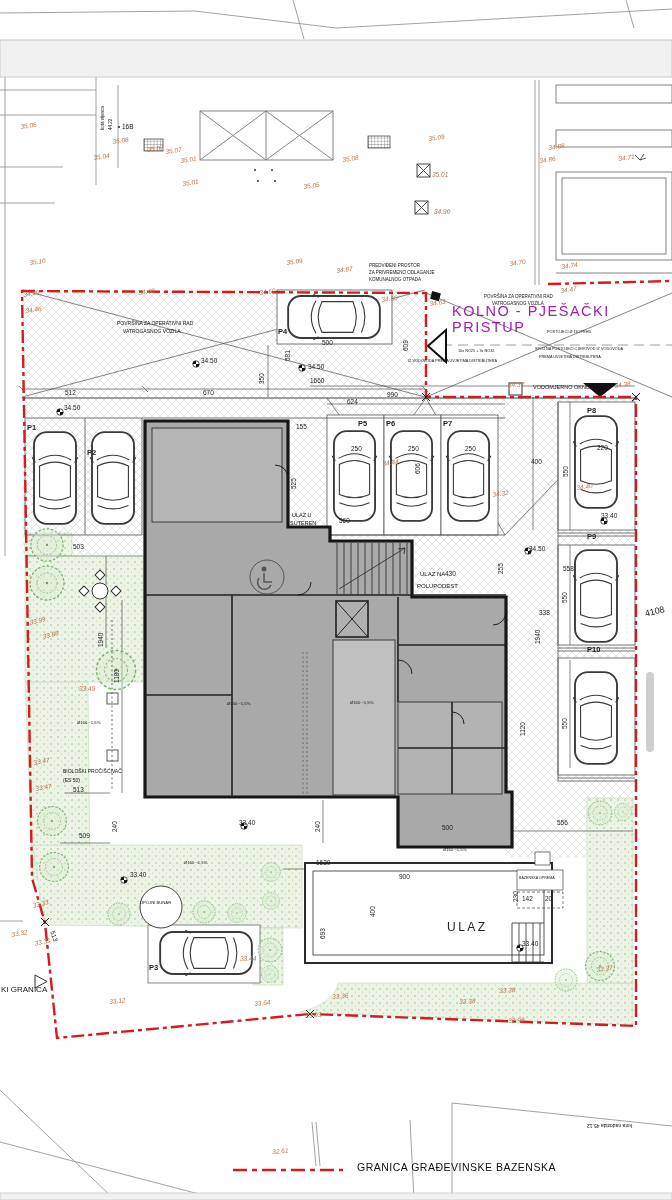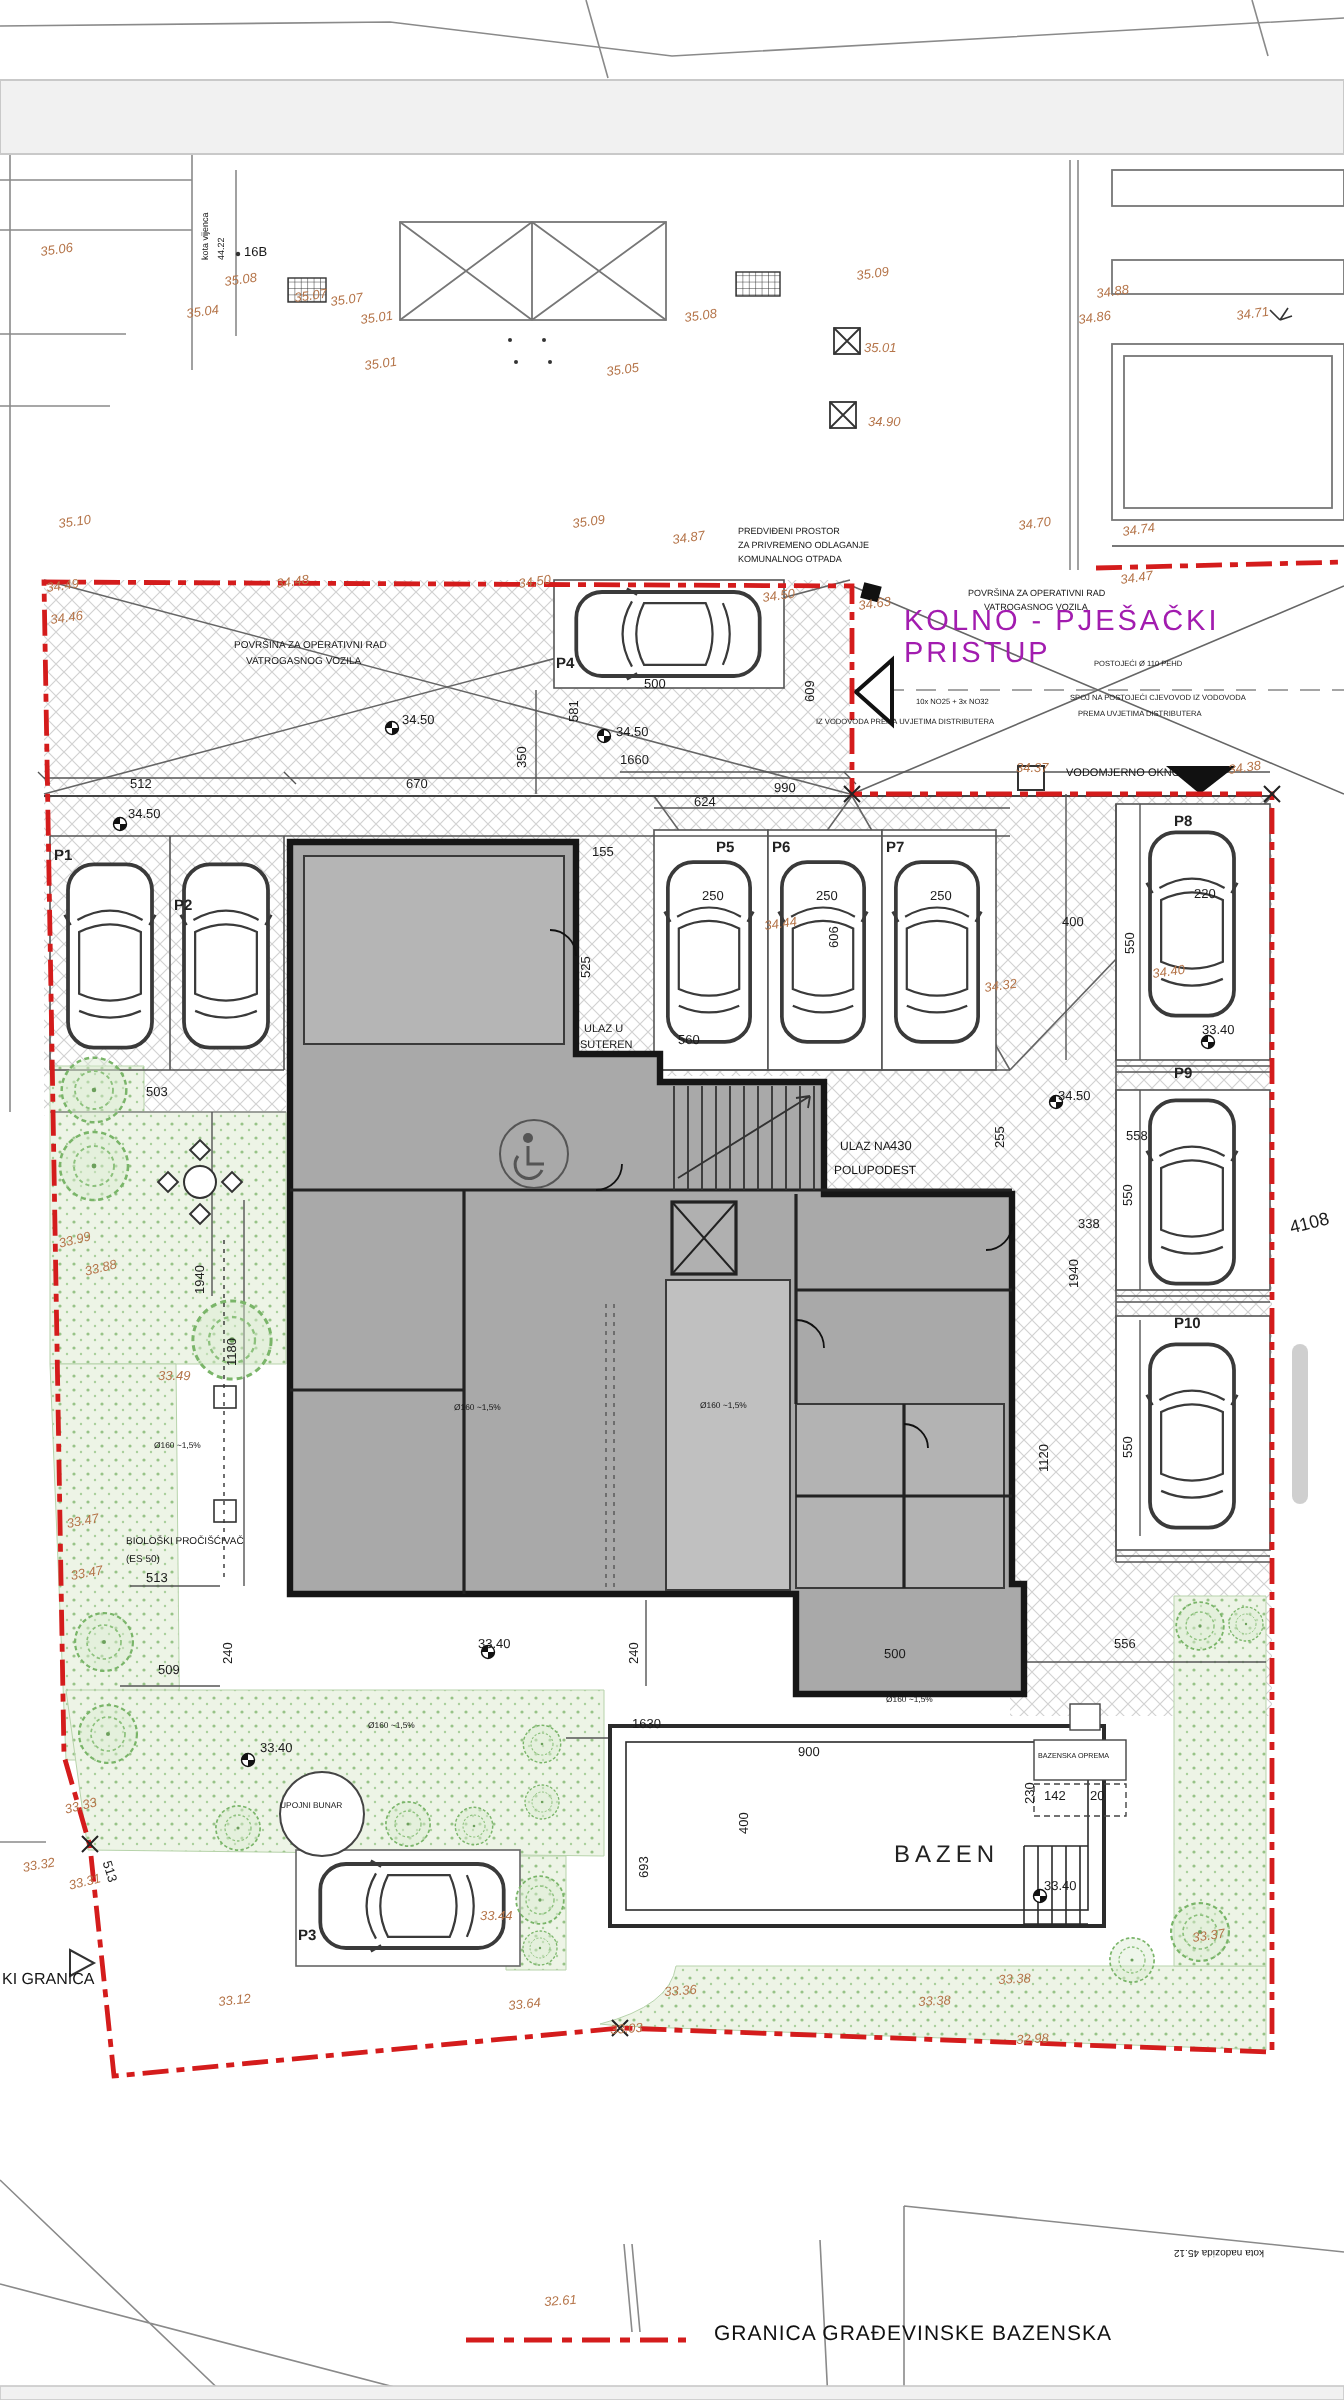--- a/index.html
+++ b/index.html
@@ -263,21 +263,21 @@
     <path d="M632 393 l8 8 M640 393 l-8 8"></path>
     <path d="M41 918 l8 8 M49 918 l-8 8"></path>
     <path d="M306 1010 l8 8 M314 1010 l-8 8"></path>
   </g>
 
   <path d="M233 1170 H343" stroke="#d41c1c" stroke-width="2.6" stroke-dasharray="14 5 5 5" fill="none"></path>
 </svg>
 
 <div id="labels">
   <div class="kolno">KOLNO - PJEŠAČKI PRISTUP</div>
-  <div class="bazen">BAZEN</div>
+  <div class="bazen">ULAZ</div>
   <div class="legendtxt">GRANICA GRAĐEVINSKE BAZENSKA</div>
 <div class="lbl el" style="left: 20px; top: 124px; transform: rotate(-8deg);">35.06</div>
       <div class="lbl el" style="left: 93px; top: 155px; transform: rotate(-8deg);">35.04</div>
       <div class="lbl el" style="left: 112px; top: 139px; transform: rotate(-8deg);">35.08</div>
       <div class="lbl el" style="left: 147px; top: 147px; transform: rotate(-8deg);">35.07</div>
       <div class="lbl el" style="left: 165px; top: 149px; transform: rotate(-8deg);">35.07</div>
       <div class="lbl el" style="left: 180px; top: 158px; transform: rotate(-8deg);">35.01</div>
       <div class="lbl el" style="left: 182px; top: 181px; transform: rotate(-8deg);">35.01</div>
       <div class="lbl el" style="left: 303px; top: 184px; transform: rotate(-8deg);">35.05</div>
       <div class="lbl el" style="left: 29px; top: 260px; transform: rotate(-8deg);">35.10</div>
@@ -408,18 +408,18 @@
       <div class="lbl note" style="left: 184px; top: 861px; font-size: 4.2px;">Ø160 ~1,5%</div>
       <div class="lbl pid" style="left: 27px; top: 424px;">P1</div>
       <div class="lbl pid" style="left: 87px; top: 449px;">P2</div>
       <div class="lbl pid" style="left: 149px; top: 964px;">P3</div>
       <div class="lbl pid" style="left: 278px; top: 328px;">P4</div>
       <div class="lbl pid" style="left: 329px; top: 420px; margin-left: 29px;">P5</div>
       <div class="lbl pid" style="left: 386px; top: 420px;">P6</div>
       <div class="lbl pid" style="left: 443px; top: 420px;">P7</div>
       <div class="lbl pid" style="left: 587px; top: 407px;">P8</div>
       <div class="lbl pid" style="left: 587px; top: 533px;">P9</div>
-      <div class="lbl pid" style="left: 587px; top: 646px; margin-top: 12px;">P10</div>
+      <div class="lbl pid" style="left: 587px; top: 646px;">P10</div>
     </div>
 
 <div id="scrollbar"></div>
 
 </div>
 
 </body></html>

